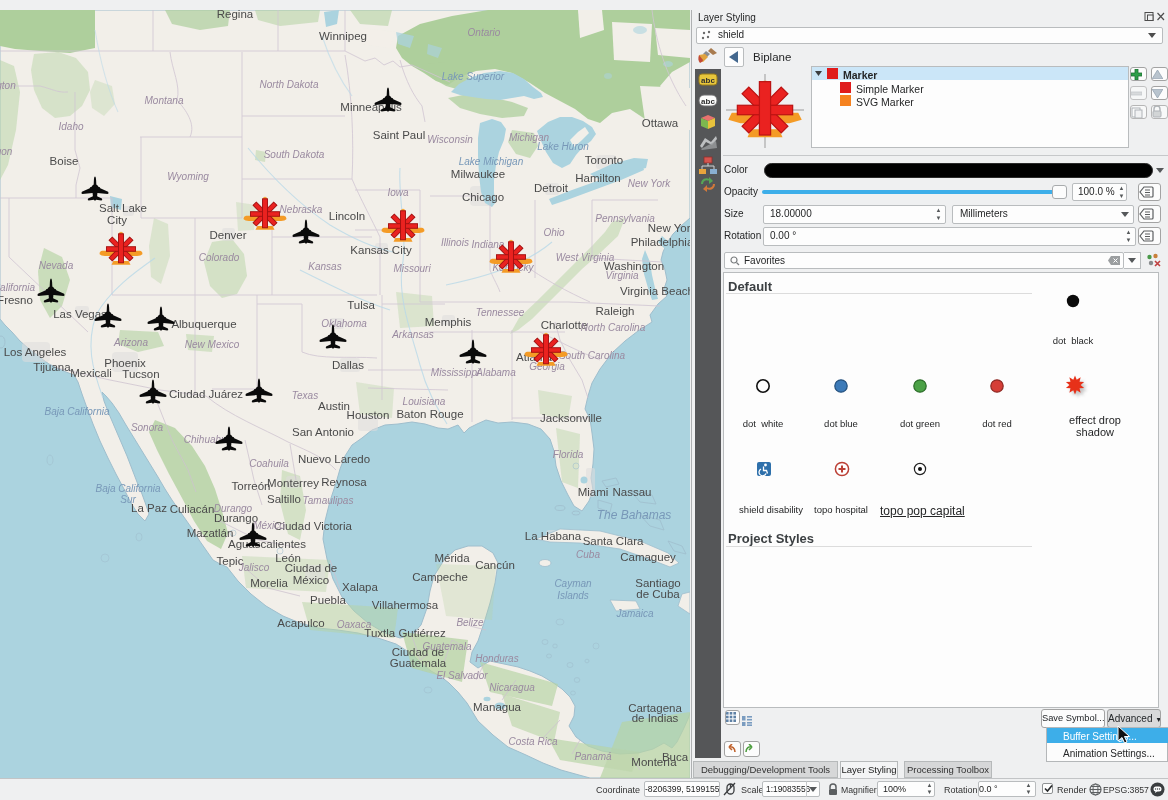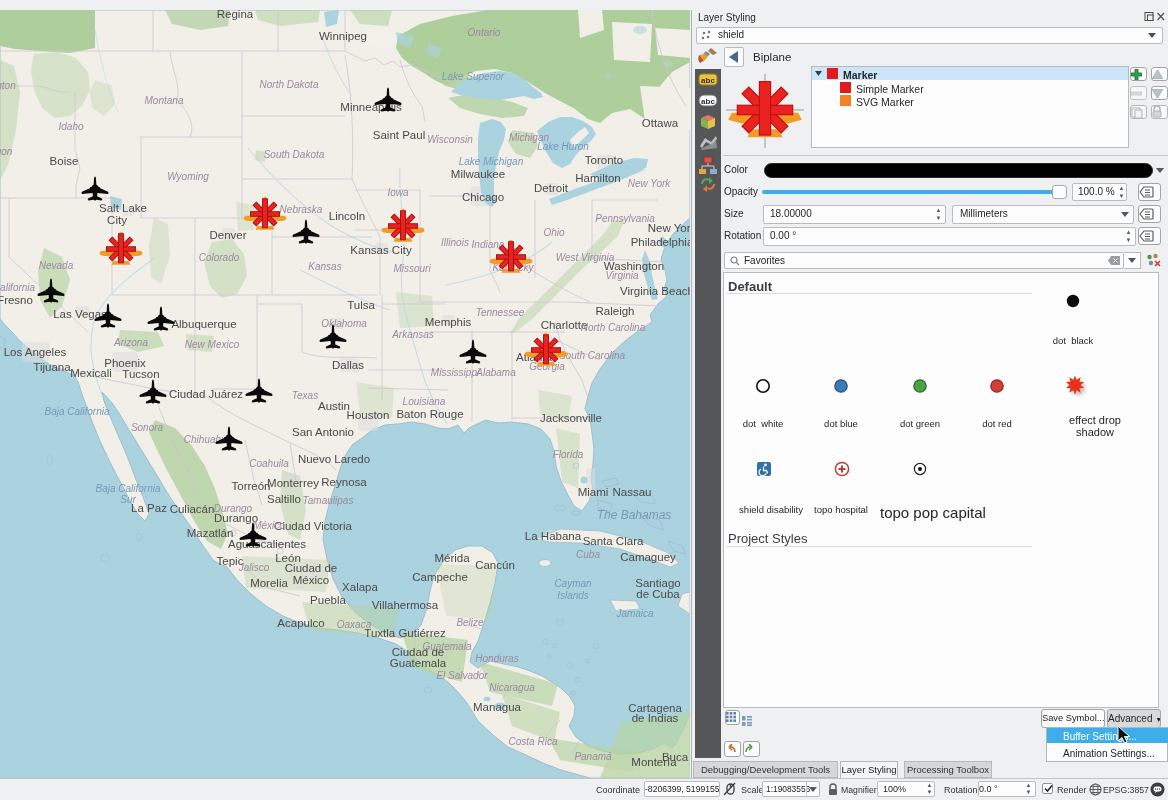--- a/index.html
+++ b/index.html
@@ -618,22 +618,22 @@
       <path d="M7.5,5.5 L7.5,9.5 L10.5,9.5 L11.5,12.5"></path>
       <path d="M5,8 a3.6,3.6 0 1 0 5,4.5"></path>
     </g>
     <circle cx="86" cy="8" r="6.6" fill="#fff" stroke="#bb3f35" stroke-width="1.5"></circle>
     <path d="M86,4.5 V11.5 M82.5,8 H89.5" stroke="#bb3f35" stroke-width="2"></path>
     <circle cx="164" cy="8" r="5.6" fill="#fff" stroke="#222" stroke-width="1.2"></circle>
     <circle cx="164" cy="8" r="2" fill="#111"></circle>
   </svg>
   <div class="lbl" style="left:723px;top:504px;width:80px;text-align:right;font-size:9.5px;">shield disability</div>
   <div class="lbl" style="left:806px;top:504px;width:70px;text-align:center;font-size:9.5px;">topo hospital</div>
-  <div class="lbl" style="left:880px;top:504px;width:80px;text-align:right;font-size:15px;">topo pop capital</div>
-  <div class="lbl" style="left:728px;top:531px;font-size:13px;font-weight:normal;color:#3c4043;">Project Styles</div>
+  <div class="lbl" style="left:880px;top:504px;width:80px;text-align:right;font-size:12px;text-decoration:underline;">topo pop capital</div>
+  <div class="lbl" style="left:728px;top:531px;font-size:13px;font-weight:bold;color:#3c4043;">Project Styles</div>
   <div class="abs" style="left:726px;top:546px;width:306px;height:1px;background:#dcdcdc;"></div>
   <div class="btn" style="left:725px;top:710px;width:15px;height:15px;"><svg width="10" height="10" style="margin-top:1px;">
         <g fill="#5f81a5">
           <rect x="0" y="0" width="2.6" height="2.6"></rect>
           <rect x="3.7" y="0" width="2.6" height="2.6"></rect>
           <rect x="7.4" y="0" width="2.6" height="2.6"></rect>
           <rect x="0" y="3.7" width="2.6" height="2.6"></rect>
           <rect x="3.7" y="3.7" width="2.6" height="2.6"></rect>
           <rect x="7.4" y="3.7" width="2.6" height="2.6"></rect>
           <rect x="0" y="7.4" width="2.6" height="2.6"></rect>

